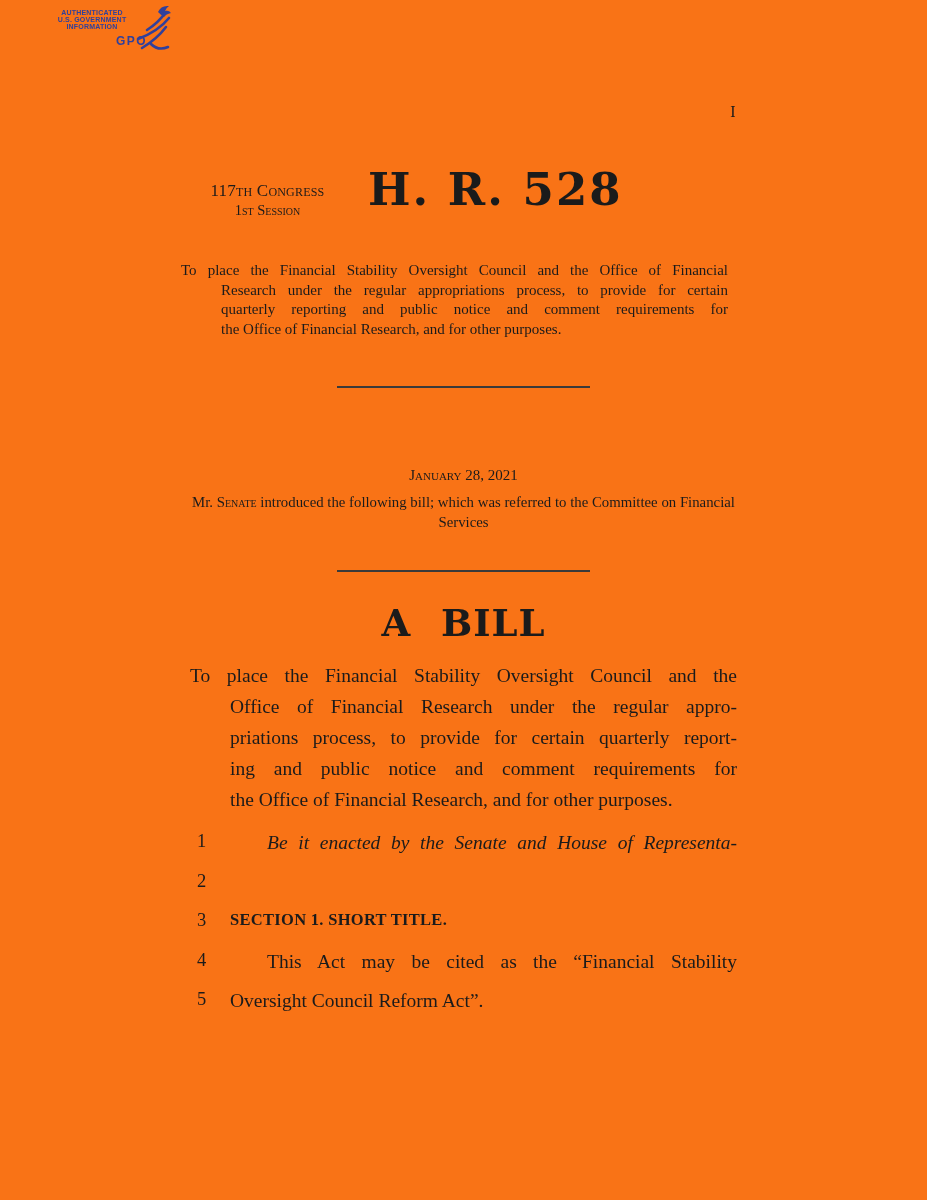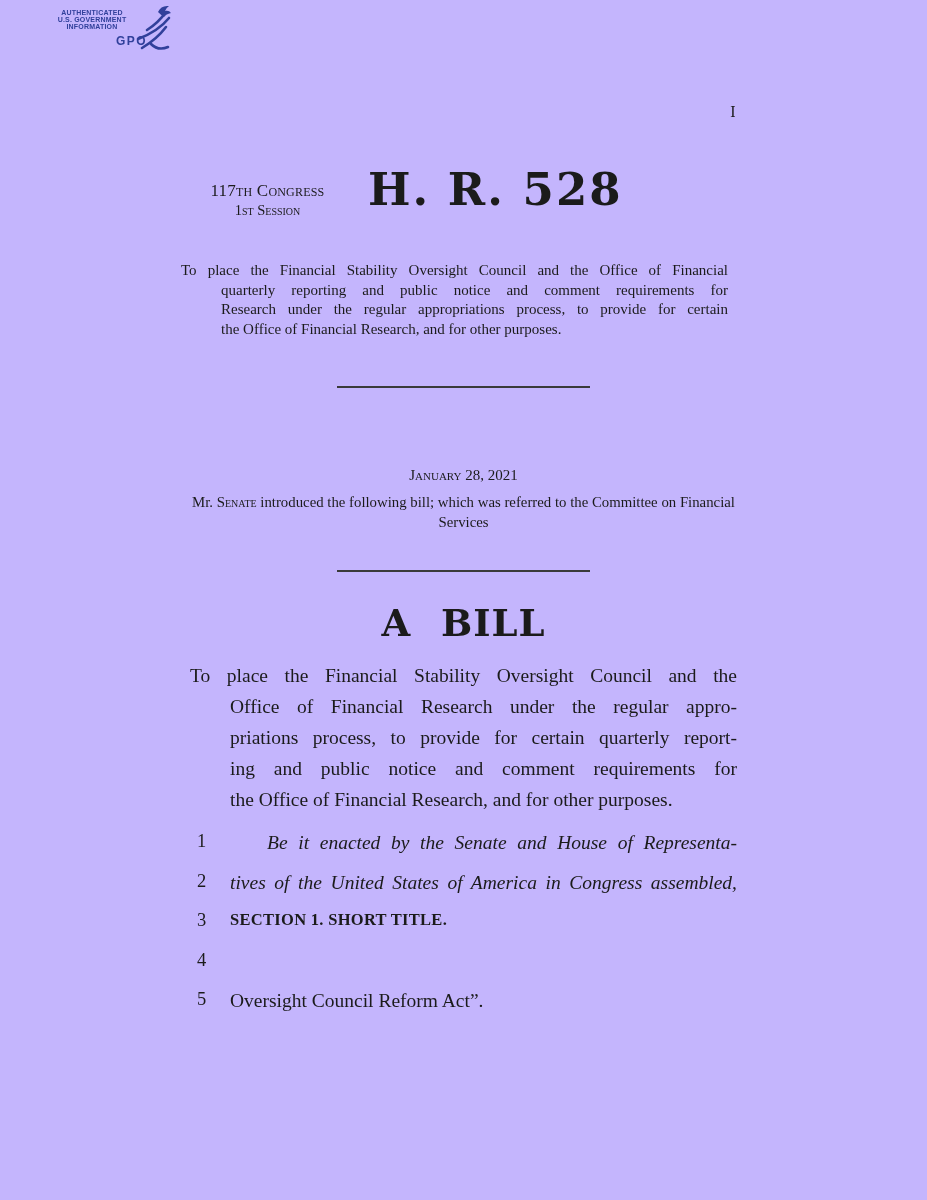--- a/index.html
+++ b/index.html
@@ -1,19 +1,19 @@
 <!DOCTYPE html>
 <html><head>
 <meta charset="utf-8">
 <style>
   html,body { margin:0; padding:0; background:#ffffff; }
   .page {
     position:relative;
     width:927px; height:1200px;
-    background:#c4b5fd;
+    background:#f97316;
     font-family:"Liberation Serif", serif;
     color:#1b1b1b;
     overflow:hidden;
   }
   .sc { font-variant: small-caps; }
 
   
   .gpo-logo { position:absolute; left:56px; top:3px; width:125px; height:52px; color:#31409b; }
   .gpo-lines {
     position:absolute; left:0; top:6px; width:72px;
@@ -108,22 +108,22 @@
 
   <div class="congress-block">
     <div class="congress-line sc">117th Congress</div>
     <div class="session-line sc">1st Session</div>
   </div>
 
   <div class="bill-number">H. R. 528</div>
 
   <div class="long-title">
     <div class="lt-line">To place the Financial Stability Oversight Council and the Office of Financial</div>
+    <div class="lt-line cont">Research under the regular appropriations process, to provide for certain</div>
     <div class="lt-line cont">quarterly reporting and public notice and comment requirements for</div>
-    <div class="lt-line cont">Research under the regular appropriations process, to provide for certain</div>
     <div class="lt-line cont last">the Office of Financial Research, and for other purposes.</div>
   </div>
 
   <div class="rule rule1"></div>
 
 
   <div class="date-line sc">January 28, 2021</div>
 
   <div class="referral">
     <span>Mr. </span><span class="sc">Senate</span><span> introduced the following bill; which was referred to the Committee on Financial Services</span>
@@ -141,28 +141,28 @@
     <div class="pa-line cont last">the Office of Financial Research, and for other purposes.</div>
   </div>
 
   <div class="body-lines">
     <div class="ln-row">
       <div class="ln-num">1</div>
       <div class="ln-text it ind jl">Be it enacted by the Senate and House of Representa-</div>
     </div>
     <div class="ln-row">
       <div class="ln-num">2</div>
-      <div class="ln-text it jl">tives of the United States of America in Congress assembled,</div>
     </div>
     <div class="ln-row">
       <div class="ln-num">3</div>
       <div class="ln-text sec-head">SECTION 1. SHORT TITLE.</div>
     </div>
     <div class="ln-row">
       <div class="ln-num">4</div>
+      <div class="ln-text ind jl">This Act may be cited as the “Financial Stability</div>
     </div>
     <div class="ln-row">
       <div class="ln-num">5</div>
       <div class="ln-text">Oversight Council Reform Act”.</div>
     </div>
   </div>
 
 </div>
 
 </body></html>

